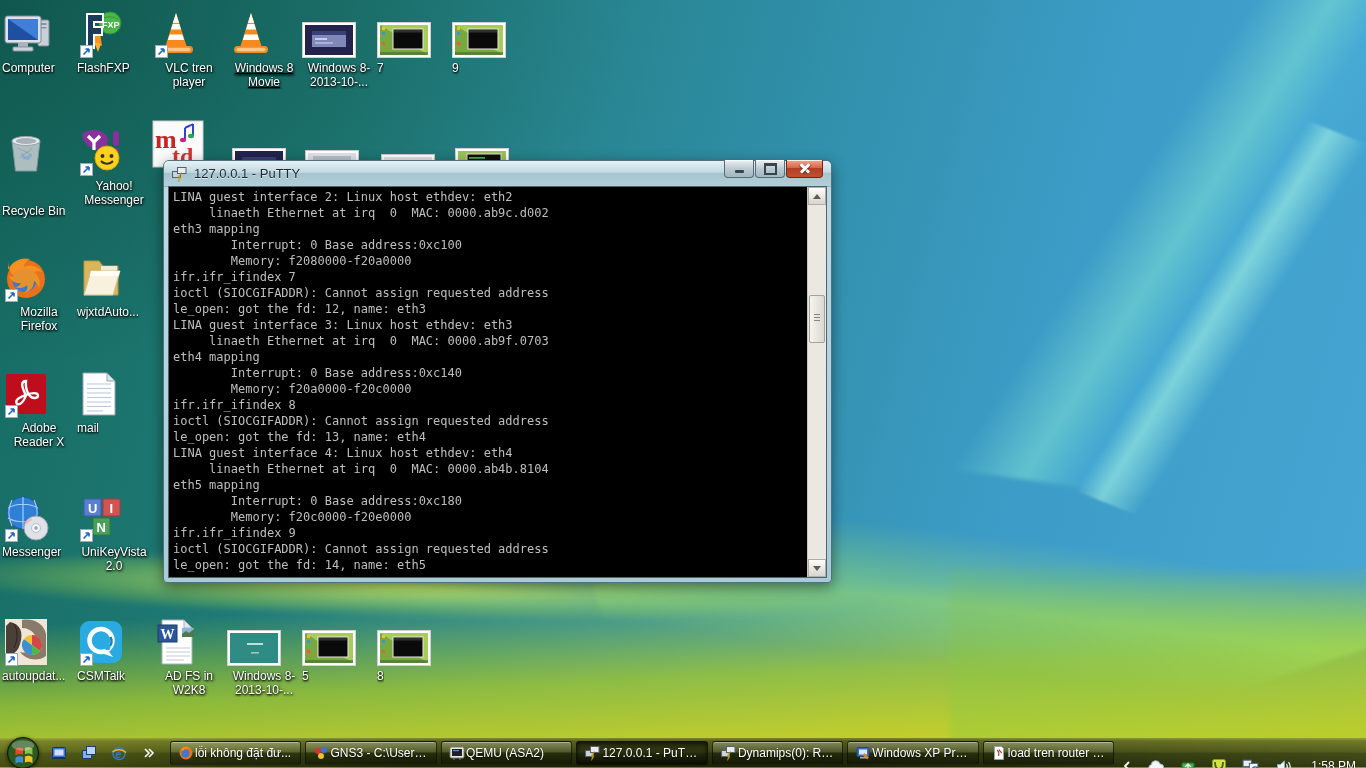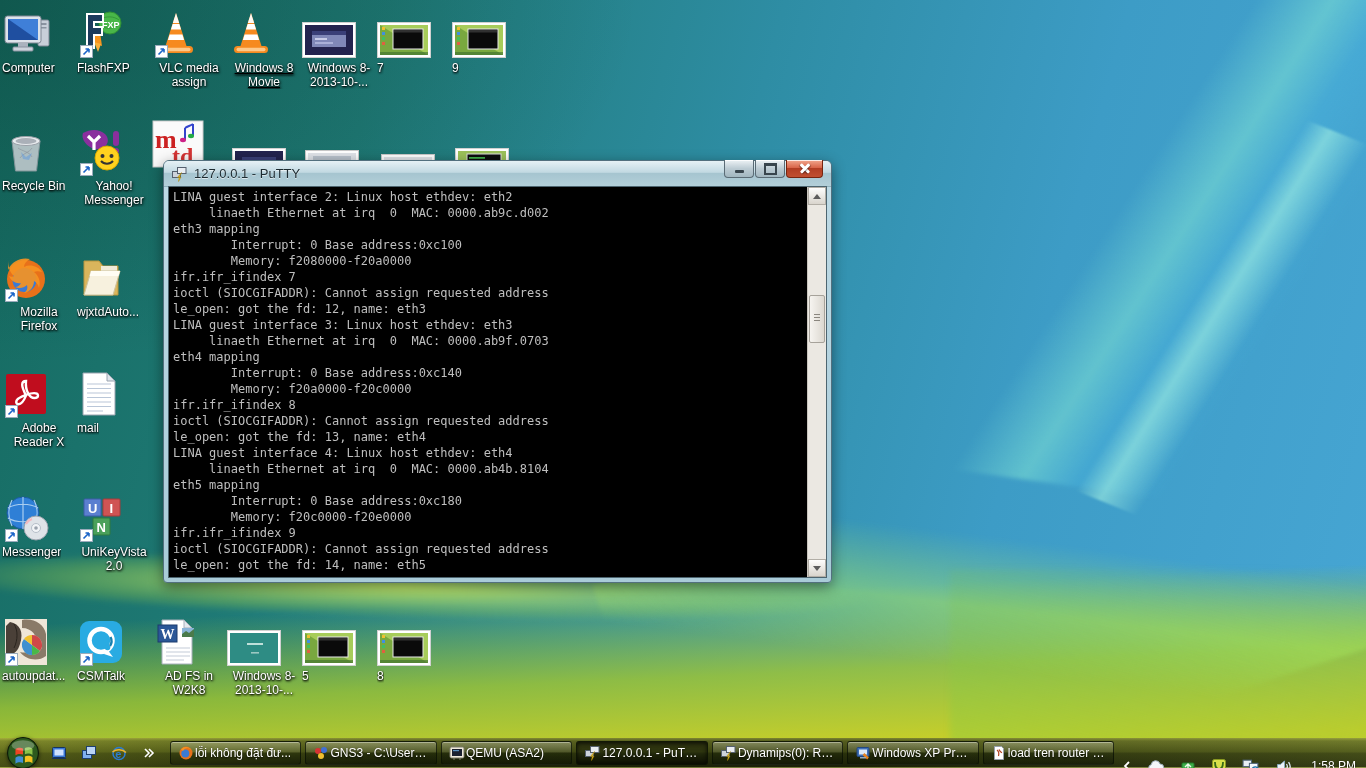--- a/index.html
+++ b/index.html
@@ -135,21 +135,21 @@
           <path d="M20.6 14h6.8l1.7 5.6H18.9z" fill="#fff"></path>
           <path d="M17.6 24.5h12.8l1.7 5.6H15.9z" fill="#fff"></path>
           <rect x="7" y="36" width="34" height="7" rx="3.5" fill="#f68a1f"></rect>
           <rect x="9.5" y="37.8" width="29" height="3.4" rx="1.7" fill="#fdc98a"></rect>
         </svg>
         <span class="shortcut-arrow"><svg width="13" height="13" viewBox="0 0 13 13">
             <rect x="0.5" y="0.5" width="12" height="12" fill="#fff" stroke="#9aabbc"></rect>
             <path d="M3.5 9.5L9 4M9 4H5.5M9 4v3.5" stroke="#1b64c8" stroke-width="1.6" fill="none"></path>
           </svg></span>
       </div>
-      <div class="icon-label">VLC media assign</div>
+      <div class="icon-label">VLC tren player</div>
     </div>
     <div class="desk-icon" style="left: 227px; top: 6px; text-decoration: underline;">
       <div class="icon-img">
         <svg width="48" height="48" viewBox="0 0 48 48">
           <path d="M24 3l10.5 33h-21z" fill="#f68a1f"></path>
           <path d="M24 3l3.2 10h-6.4z" fill="#fff" opacity=".95"></path>
           <path d="M20.6 14h6.8l1.7 5.6H18.9z" fill="#fff"></path>
           <path d="M17.6 24.5h12.8l1.7 5.6H15.9z" fill="#fff"></path>
           <rect x="7" y="36" width="34" height="7" rx="3.5" fill="#f68a1f"></rect>
           <rect x="9.5" y="37.8" width="29" height="3.4" rx="1.7" fill="#fdc98a"></rect>
@@ -197,21 +197,21 @@
           <rect x="5" y="10" width="3" height="3" fill="#4090e0"></rect>
           <rect x="5" y="15" width="3" height="3" fill="#40c060"></rect>
           <rect x="5" y="20" width="3" height="3" fill="#e06040"></rect>
           <rect x="16" y="7" width="30" height="20" fill="#0a0a0a" stroke="#e8e8e8"></rect>
           <rect x="17" y="8" width="28" height="2.5" fill="#303030"></rect>
           <path d="M3 30h48v3H3z" fill="#3c6e2f" opacity=".6"></path>
         </svg>
       </div>
       <div class="icon-label">9</div>
     </div>
-    <div class="desk-icon" style="left: 2px; top: 124px;">
+    <div class="desk-icon" style="left: 2px; top: 124px; gap: 25px;">
       <div class="icon-img">
         <svg width="48" height="48" viewBox="0 0 48 48">
           <path d="M10 13h28l-3.5 30h-21z" fill="#cfd3d8" opacity=".82" stroke="#9aa0a8"></path>
           <ellipse cx="24" cy="13" rx="14" ry="4.5" fill="#e8ebee" stroke="#9aa0a8"></ellipse>
           <ellipse cx="24" cy="13" rx="10.5" ry="3" fill="#aab0b8"></ellipse>
           <path d="M16 20c4 3 12 4 14 9M30 20c-2 4-10 6-12 10" stroke="#8e959e" fill="none" opacity=".7"></path>
           <path d="M19 24l5 5 6-4-3 7-6-1z" fill="#6a9fd8" opacity=".6"></path>
         </svg>
       </div>
       <div class="icon-label">Recycle Bin</div>

